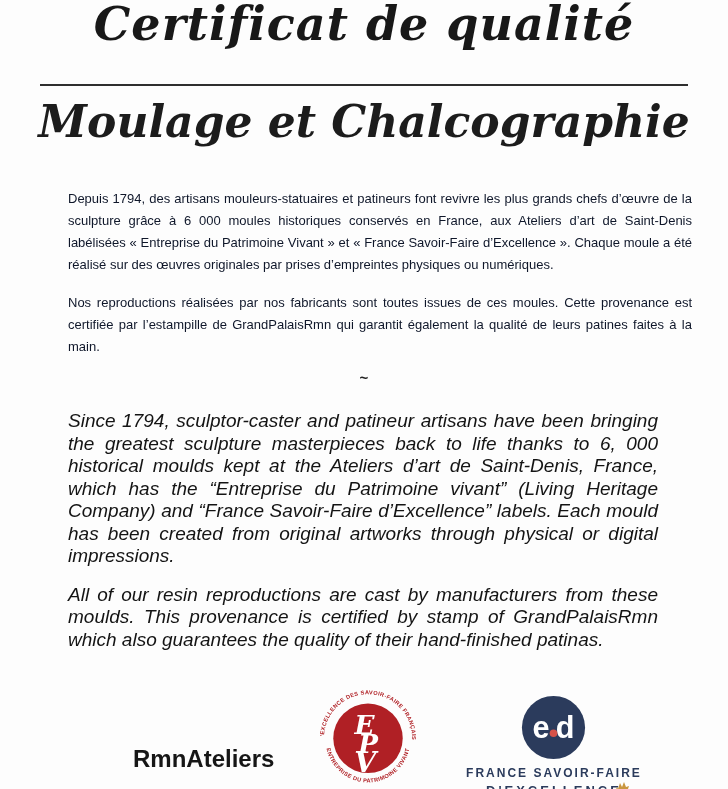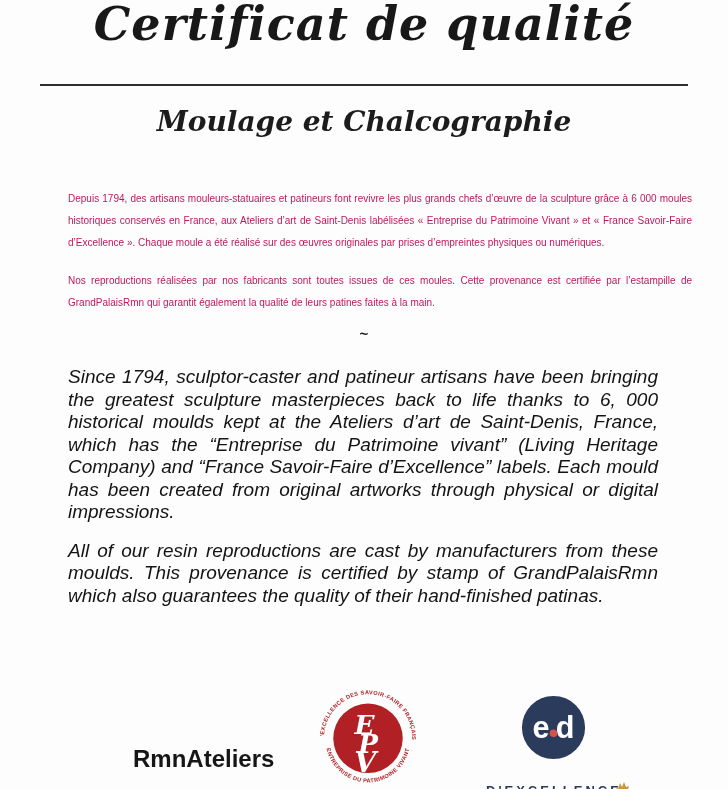--- a/index.html
+++ b/index.html
@@ -38,30 +38,30 @@
     font-size: 29px;
     line-height: 36px;
     color: #1c1c1c;
   }
   .subtitle2 {
     margin-top: 14px;
     text-align: center;
     font-family: "DejaVu Serif", serif;
     font-style: italic;
     font-weight: 700;
-    font-size: 28px;
+    font-size: 44px;
     line-height: 44px;
     color: #1c1c1c;
   }
   .para-fr {
     margin: 0 36px 0 68px;
     text-align: justify;
-    font-size: 10px;
+    font-size: 13px;
     line-height: 22px;
-    color: #be185d;
+    color: #0f172a;
   }
   .para-fr.first { margin-top: 44px; }
   .para-fr.second { margin-top: 16px; }
   .tilde {
     margin-top: 10px;
     text-align: center;
     font-size: 15px;
     font-weight: 700;
     color: #222;
     line-height: 20px;
@@ -139,18 +139,19 @@
       <textPath href="#epvArcBottom" startOffset="50%" text-anchor="middle">ENTREPRISE DU PATRIMOINE VIVANT</textPath>
     </text>
   </svg>
 
   <svg class="logo-fsf-circle" viewBox="0 0 70 70">
     <circle cx="35" cy="35" r="33" fill="#2b3b5c"></circle>
     <text x="22" y="46" font-size="32" font-weight="700" fill="#ffffff" text-anchor="middle" font-family="Liberation Sans, sans-serif">e</text>
     <text x="47" y="46" font-size="32" font-weight="700" fill="#ffffff" text-anchor="middle" font-family="Liberation Sans, sans-serif">d</text>
     <circle cx="35" cy="41" r="4" fill="#d65248"></circle>
   </svg>
+  <div class="fsf-line1">FRANCE SAVOIR-FAIRE</div>
   <div class="fsf-line2">D'EXCELLENCE</div>
   <svg class="fsf-rooster" width="16" height="12" viewBox="0 0 16 12">
     <path d="M1,11 L3,6 L4,8 L6,2 L8,6 L10,1 L12,6 L15,5 L13,11 Z" fill="#c9963f"></path>
   </svg>
 
 </div>
 
 </body></html>

